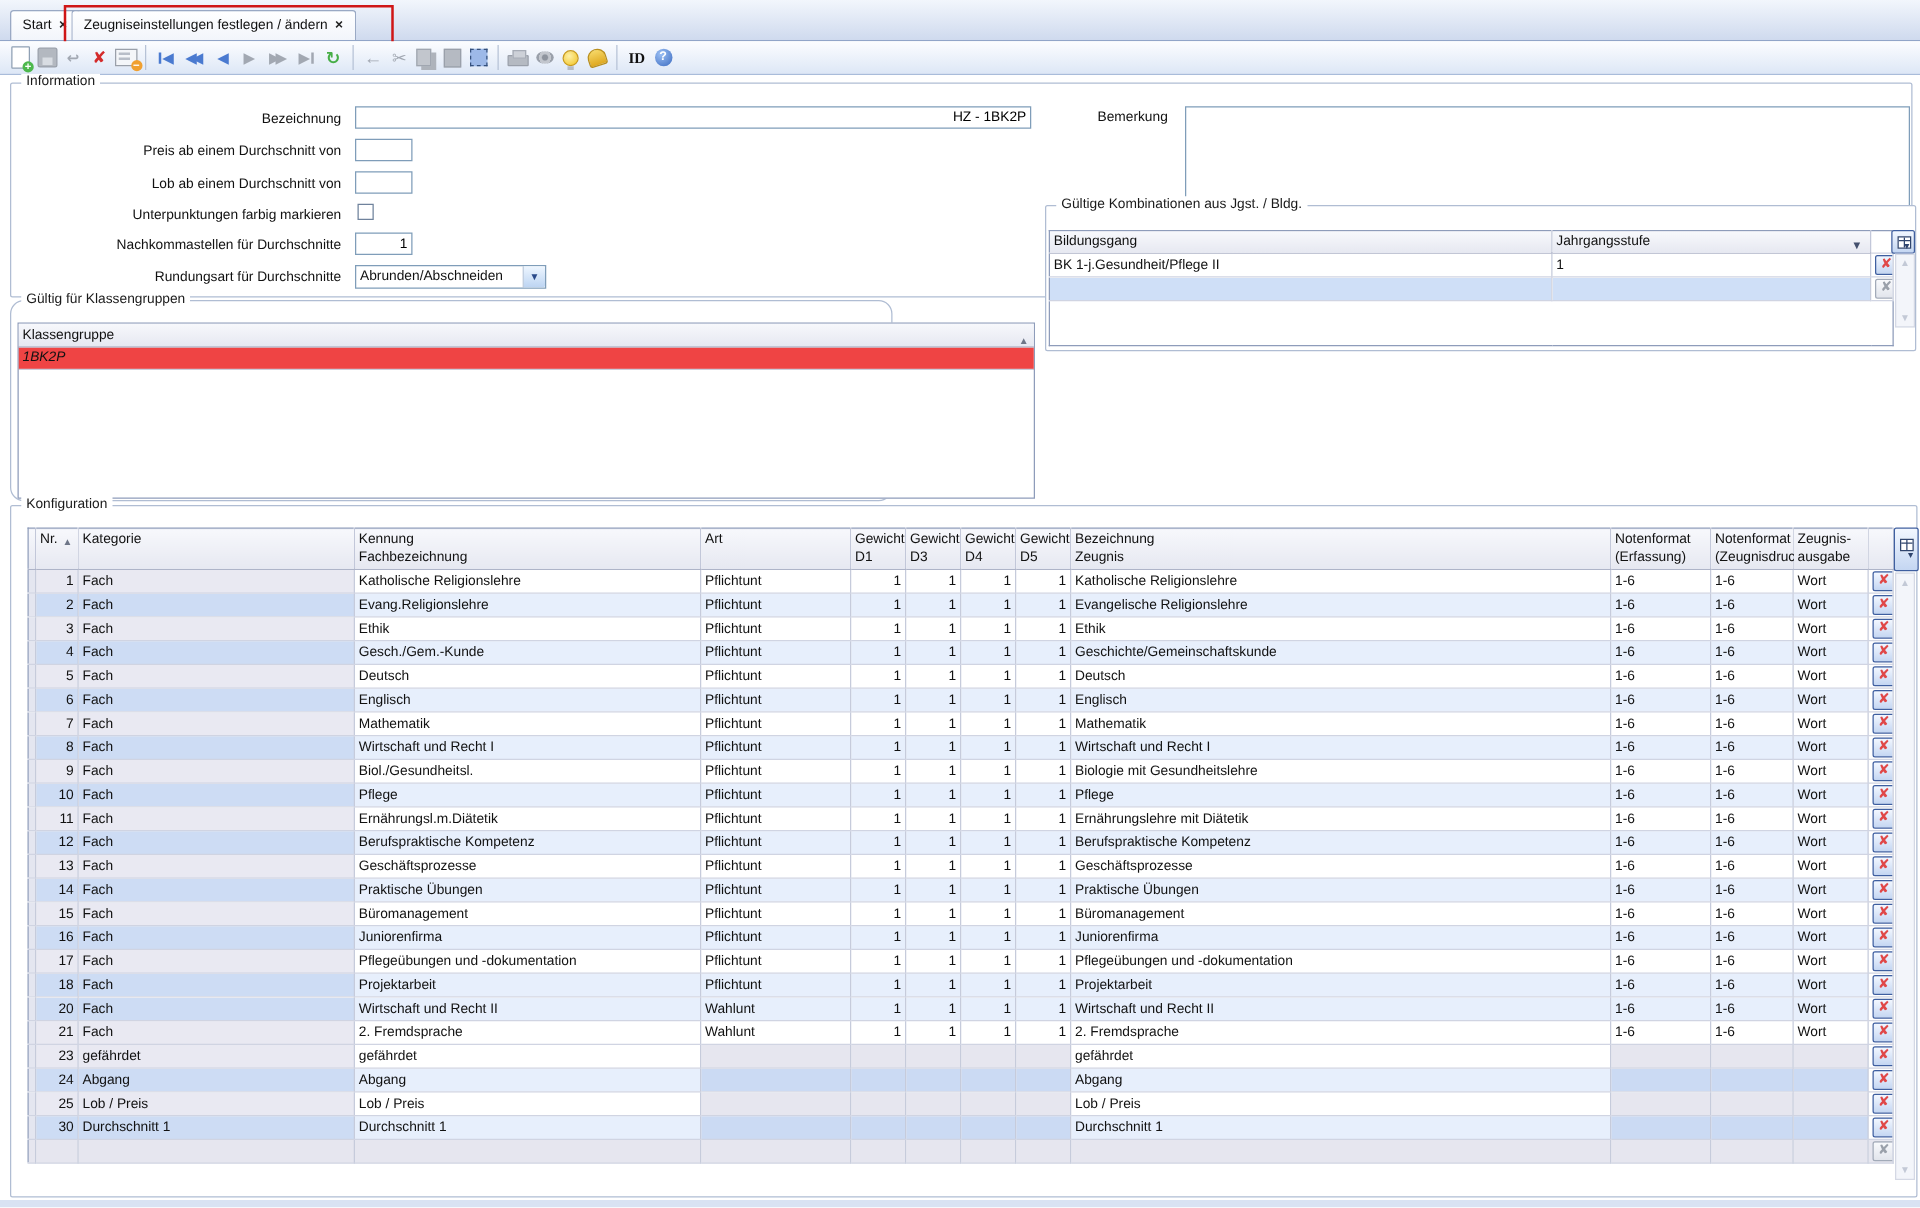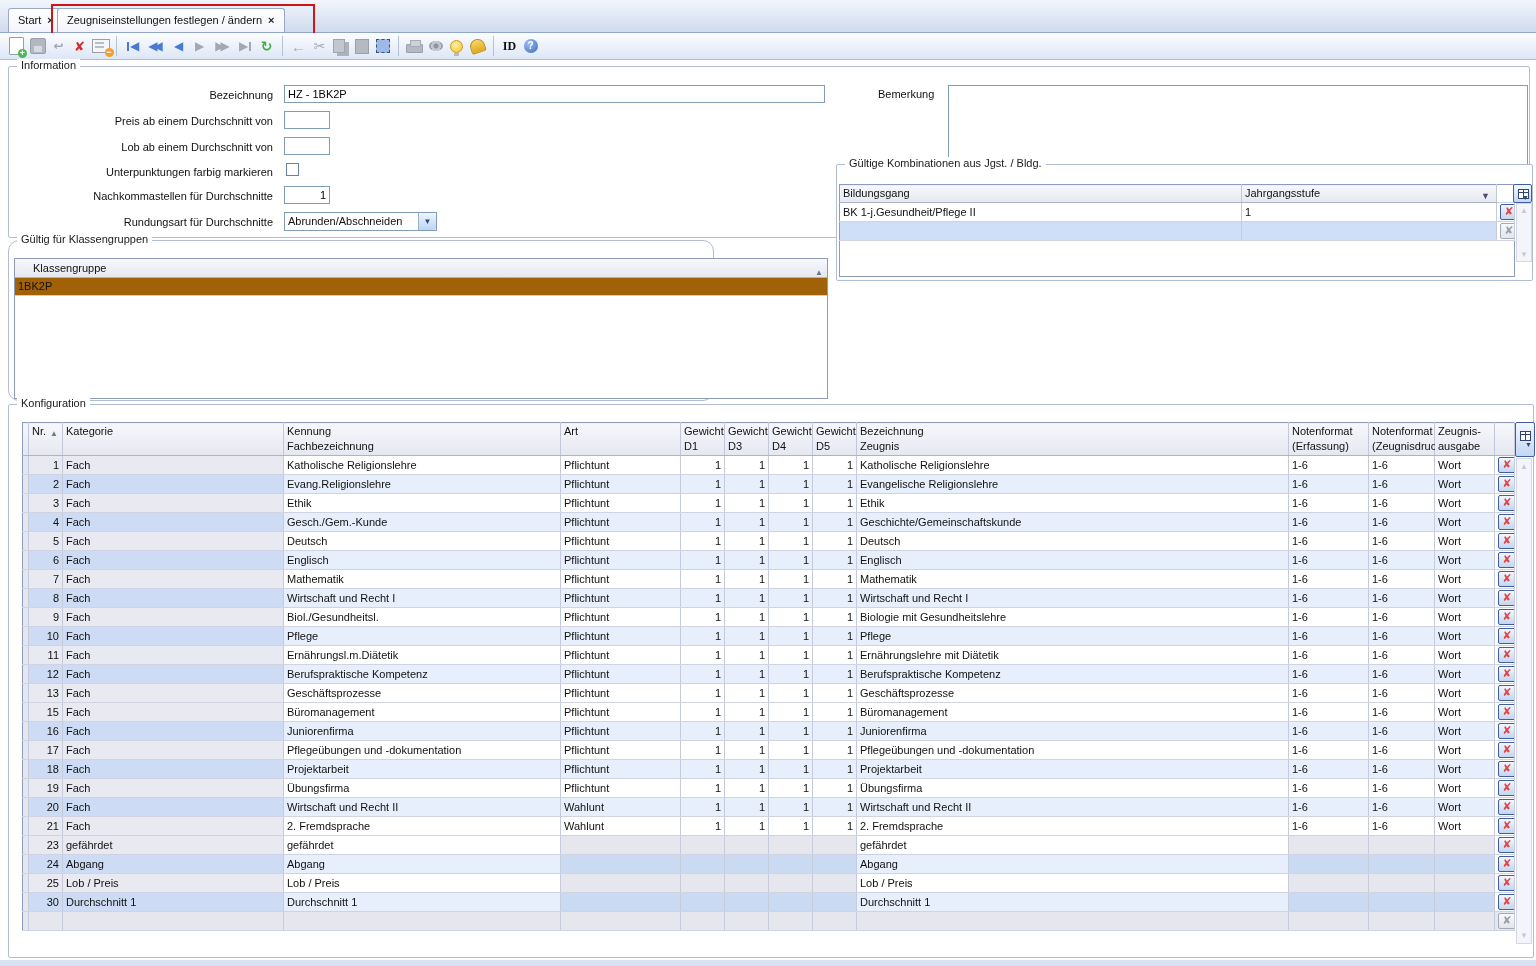--- a/index.html
+++ b/index.html
@@ -57,21 +57,21 @@
   .gb{position:absolute;border:1px solid #b0bdd3;border-radius:2px;background:#fff;box-sizing:border-box;}
   .gb .legend{position:absolute;top:-8px;left:8px;background:#fff;padding:0 4px;color:#1a1a1a;}
   #gb-info  {left:8px;  top:66px;  width:1522px;height:172px;}
   #gb-komb  {left:836px; top:164px; width:697px; height:117px;z-index:3;}
   #gb-klassen{left:8px; top:240px; width:706px; height:161px;border-radius:11px;}
   #gb-konfig{left:8px;  top:404px; width:1526px;height:554px;}
 
   
   .flabel{position:absolute;width:262px;text-align:right;left:2px;line-height:14px;}
   .txt{position:absolute;border:1px solid #7f9db9;background:#fff;font:11px "Liberation Sans",sans-serif;
-       padding:0 3px;box-sizing:border-box;height:18px;}
+       padding:0 3px;box-sizing:border-box;height:18px;text-align:right;}
   .txt.num{text-align:right;}
   .chk{position:absolute;width:13px;height:13px;border:1px solid #6f829c;background:#fff;box-sizing:border-box;}
   .combo{position:absolute;border:1px solid #7f9db9;background:#fff;height:19px;box-sizing:border-box;}
   .combo .cval{position:absolute;left:3px;top:2px;}
   .combo .cbtn{position:absolute;right:0;top:0;width:17px;height:17px;
      background:linear-gradient(#eef6ff,#bcd4f2);border-left:1px solid #9ab0cc;border-radius:0 2px 2px 0;
      color:#2a4a8a;font-size:8px;text-align:center;line-height:17px;}
   textarea.bem{position:absolute;border:1px solid #7f9db9;resize:none;font:11px "Liberation Sans",sans-serif;}
 
   
@@ -103,23 +103,23 @@
      background:linear-gradient(#f2f7ff,#c4d6f2);box-sizing:border-box;}
   .gridbtn .gsq{position:absolute;left:4px;top:4px;width:9px;height:8px;border:1px solid #30456e;
      background:linear-gradient(#fff,#fff) ,#fff;}
   .gridbtn .gsq:before{content:"";position:absolute;left:0;top:2px;width:9px;height:1px;background:#30456e;}
   .gridbtn .gsq:after{content:"";position:absolute;left:4px;top:0;width:1px;height:8px;background:#30456e;}
   .gridbtn .gar{position:absolute;right:2px;bottom:1px;font-size:7px;color:#30456e;}
 
   
   .kgwrap{position:absolute;left:5px;top:17px;width:812px;height:139px;border:1px solid #8e9cba;background:#fff;}
   .kghead{height:18px;background:linear-gradient(#f7f8fc,#e6e8f1);border-bottom:1px solid #aeb4c8;
-     padding:0 18px;line-height:18px;position:relative;}
+     padding:0 3px;line-height:18px;position:relative;}
   .kg-row{height:17px;border-bottom:1px solid #c9cdda;line-height:17px;padding:0 3px;}
-  .kg-row.selected{background:#a16207;}
+  .kg-row.selected{background:#ef4444;font-style:italic;}
 
   .bottom-strip{position:absolute;left:0;top:960px;width:1536px;height:6px;background:#d9e2f3;}
 </style>
 </head>
 <body>
 
 <div id="app">
 
   <div class="tabstrip">
     <div class="tab" style="left:8px;">
@@ -568,20 +568,38 @@
             <td class="ed num">1</td>
             <td class="ed num">1</td>
             <td class="ed">Geschäftsprozesse</td>
             <td class="ed">1-6</td>
             <td class="ed">1-6</td>
             <td class="ed">Wort</td>
             <td class="xc">
               <span class="xbtn">✘</span>
             </td>
           </tr>
+          <tr class="even">
+            <td class="g"></td>
+            <td class="ro num">14</td>
+            <td class="ro">Fach</td>
+            <td class="ed">Praktische Übungen</td>
+            <td class="ed">Pflichtunt</td>
+            <td class="ed num">1</td>
+            <td class="ed num">1</td>
+            <td class="ed num">1</td>
+            <td class="ed num">1</td>
+            <td class="ed">Praktische Übungen</td>
+            <td class="ed">1-6</td>
+            <td class="ed">1-6</td>
+            <td class="ed">Wort</td>
+            <td class="xc">
+              <span class="xbtn">✘</span>
+            </td>
+          </tr>
           <tr class="odd">
             <td class="g"></td>
             <td class="ro num">15</td>
             <td class="ro">Fach</td>
             <td class="ed">Büromanagement</td>
             <td class="ed">Pflichtunt</td>
             <td class="ed num">1</td>
             <td class="ed num">1</td>
             <td class="ed num">1</td>
             <td class="ed num">1</td>
@@ -633,38 +651,20 @@
             <td class="g"></td>
             <td class="ro num">18</td>
             <td class="ro">Fach</td>
             <td class="ed">Projektarbeit</td>
             <td class="ed">Pflichtunt</td>
             <td class="ed num">1</td>
             <td class="ed num">1</td>
             <td class="ed num">1</td>
             <td class="ed num">1</td>
             <td class="ed">Projektarbeit</td>
-            <td class="ed">1-6</td>
-            <td class="ed">1-6</td>
-            <td class="ed">Wort</td>
-            <td class="xc">
-              <span class="xbtn">✘</span>
-            </td>
-          </tr>
-          <tr class="odd">
-            <td class="g"></td>
-            <td class="ro num">19</td>
-            <td class="ro">Fach</td>
-            <td class="ed">Übungsfirma</td>
-            <td class="ed">Pflichtunt</td>
-            <td class="ed num">1</td>
-            <td class="ed num">1</td>
-            <td class="ed num">1</td>
-            <td class="ed num">1</td>
-            <td class="ed">Übungsfirma</td>
             <td class="ed">1-6</td>
             <td class="ed">1-6</td>
             <td class="ed">Wort</td>
             <td class="xc">
               <span class="xbtn">✘</span>
             </td>
           </tr>
           <tr class="even">
             <td class="g"></td>
             <td class="ro num">20</td>

